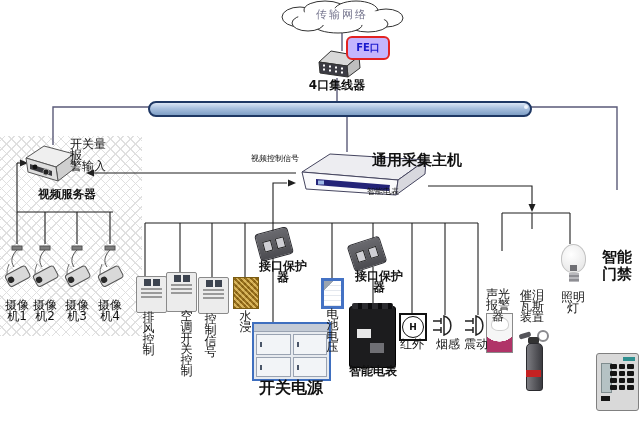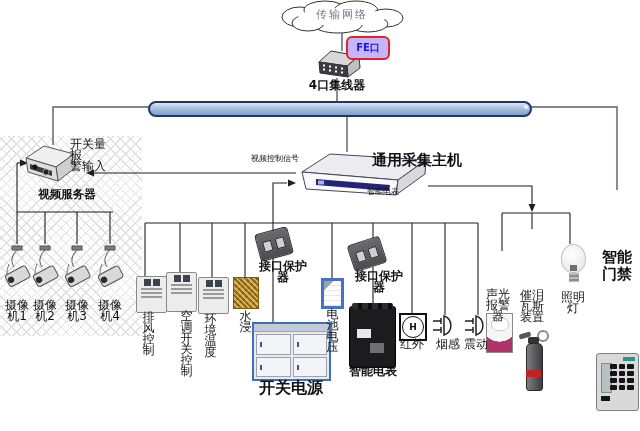--- a/index.html
+++ b/index.html
@@ -283,21 +283,21 @@
 
   <div class="dev ctrl" style="left:198px;top:277px;width:25px;height:31px;">
     <div class="win">
         <i></i>
         <i></i>
       </div>
       <div class="slit"></div>
       <div class="slit"></div>
       <div class="slit"></div>
   </div>
-  <div class="lbl vlabel" style="left:204px;top:314px;">环境温度</div>
+  <div class="lbl vlabel" style="left:204px;top:314px;">控制信号</div>
 
   <div class="dev water" style="left:233px;top:277px;width:24px;height:30px;"></div>
   <div class="lbl vlabel" style="left:239px;top:311px;">水浸</div>
 
   <div class="dev prot" style="left:257px;top:230px;width:32px;height:26px;transform:rotate(-15deg);">
       <i></i>
       <i></i>
     </div>
   <div class="lbl b" style="left:254px;top:261px;width:58px;">接口保护器</div>
 

